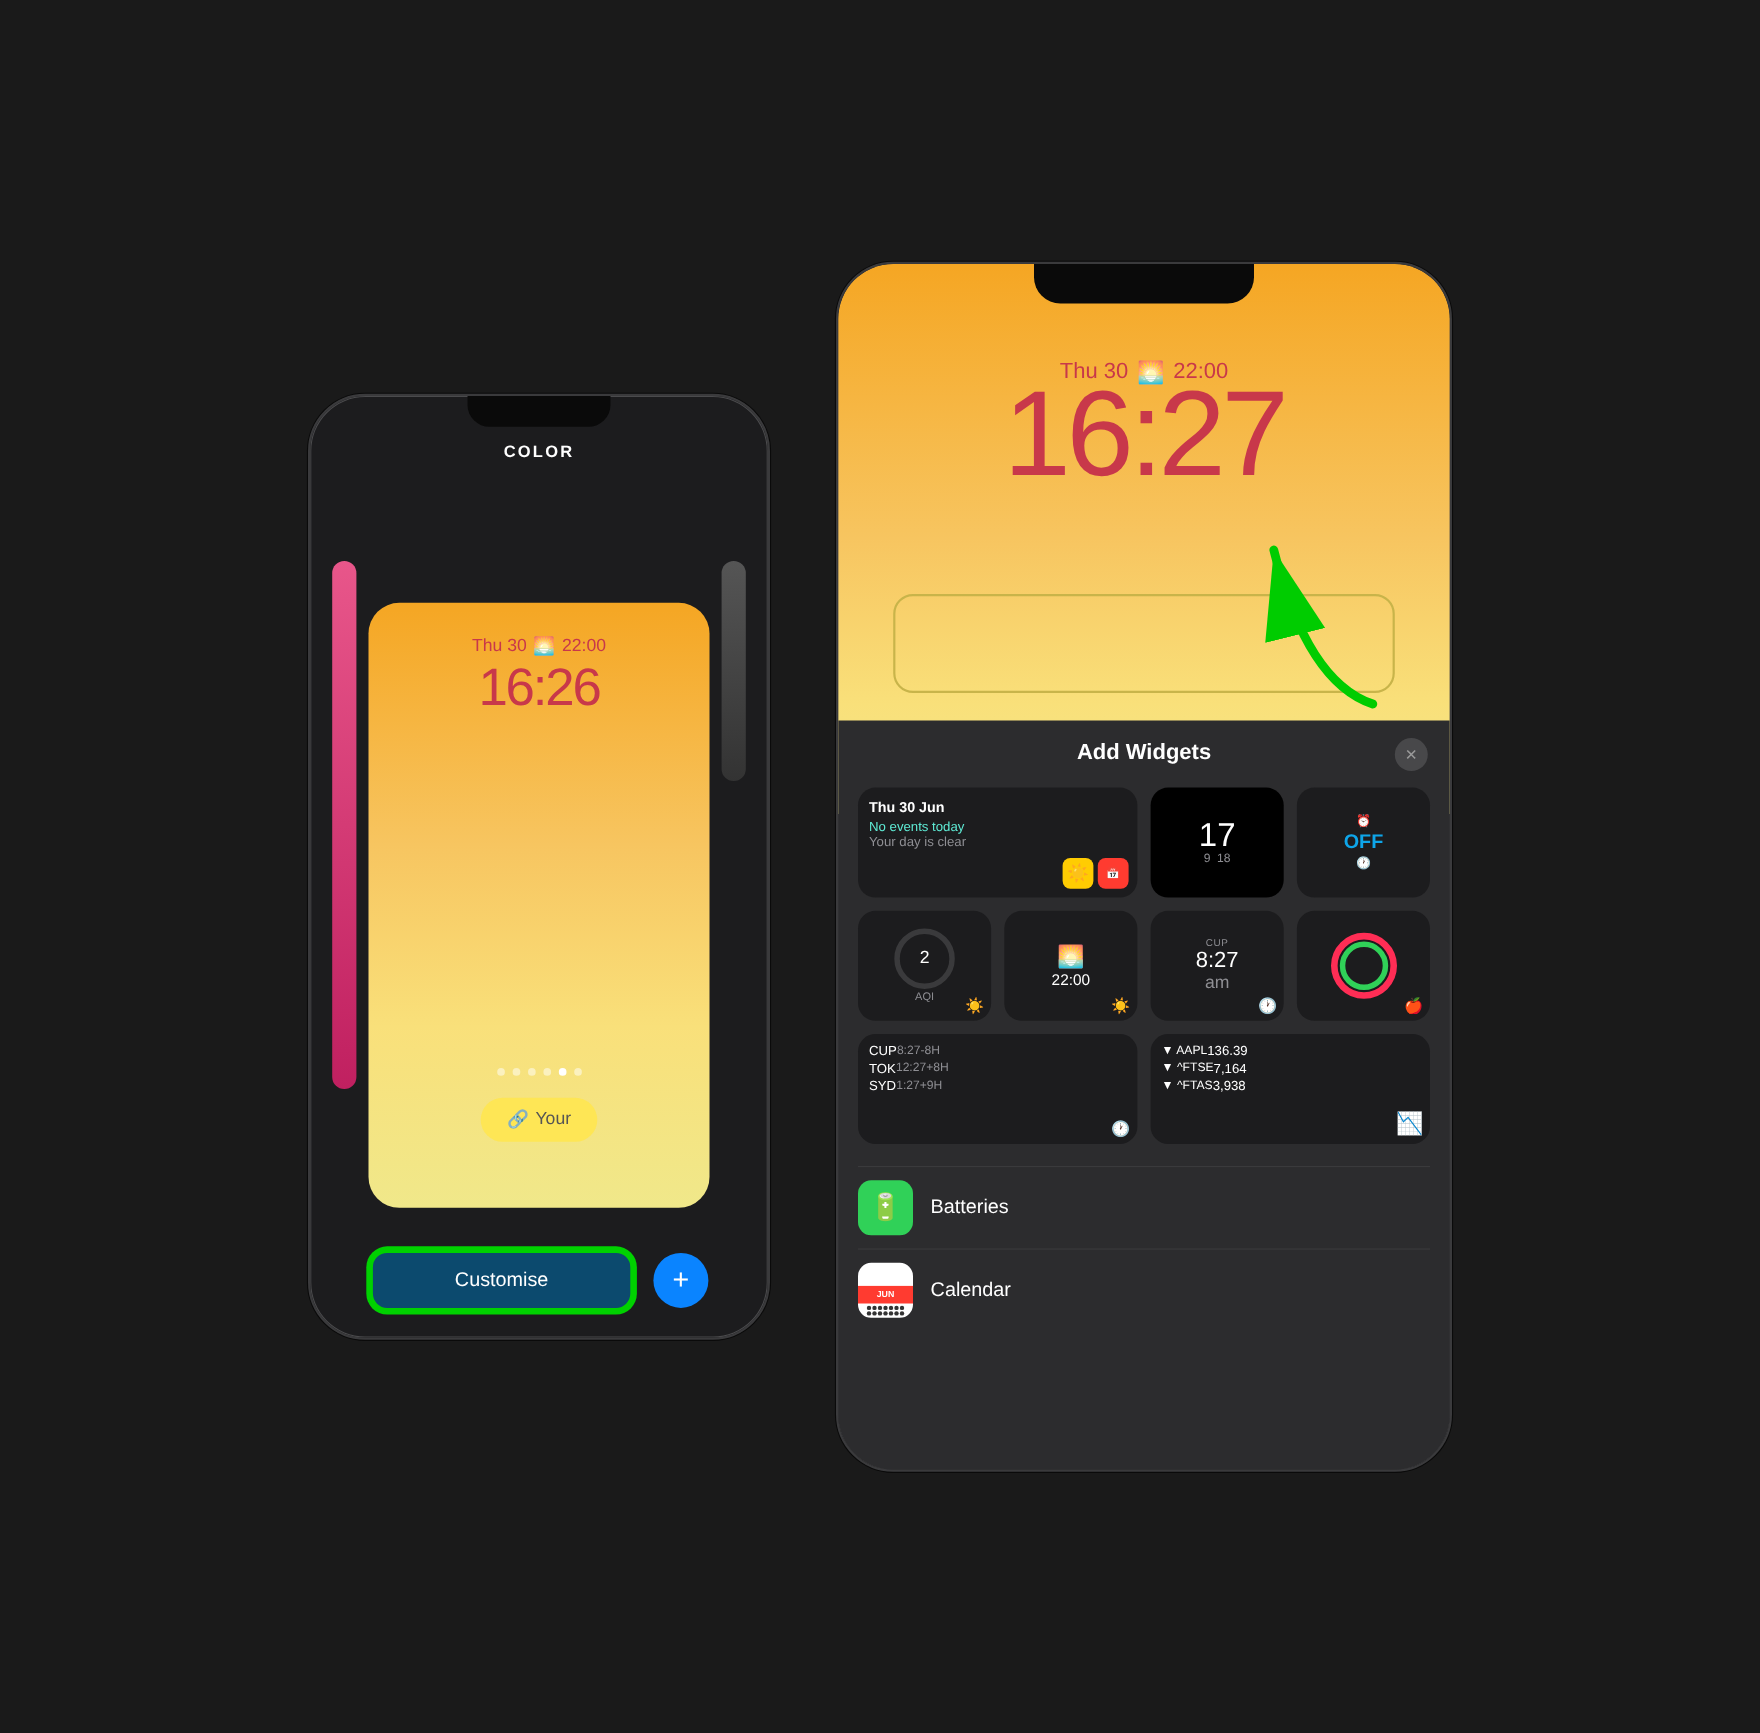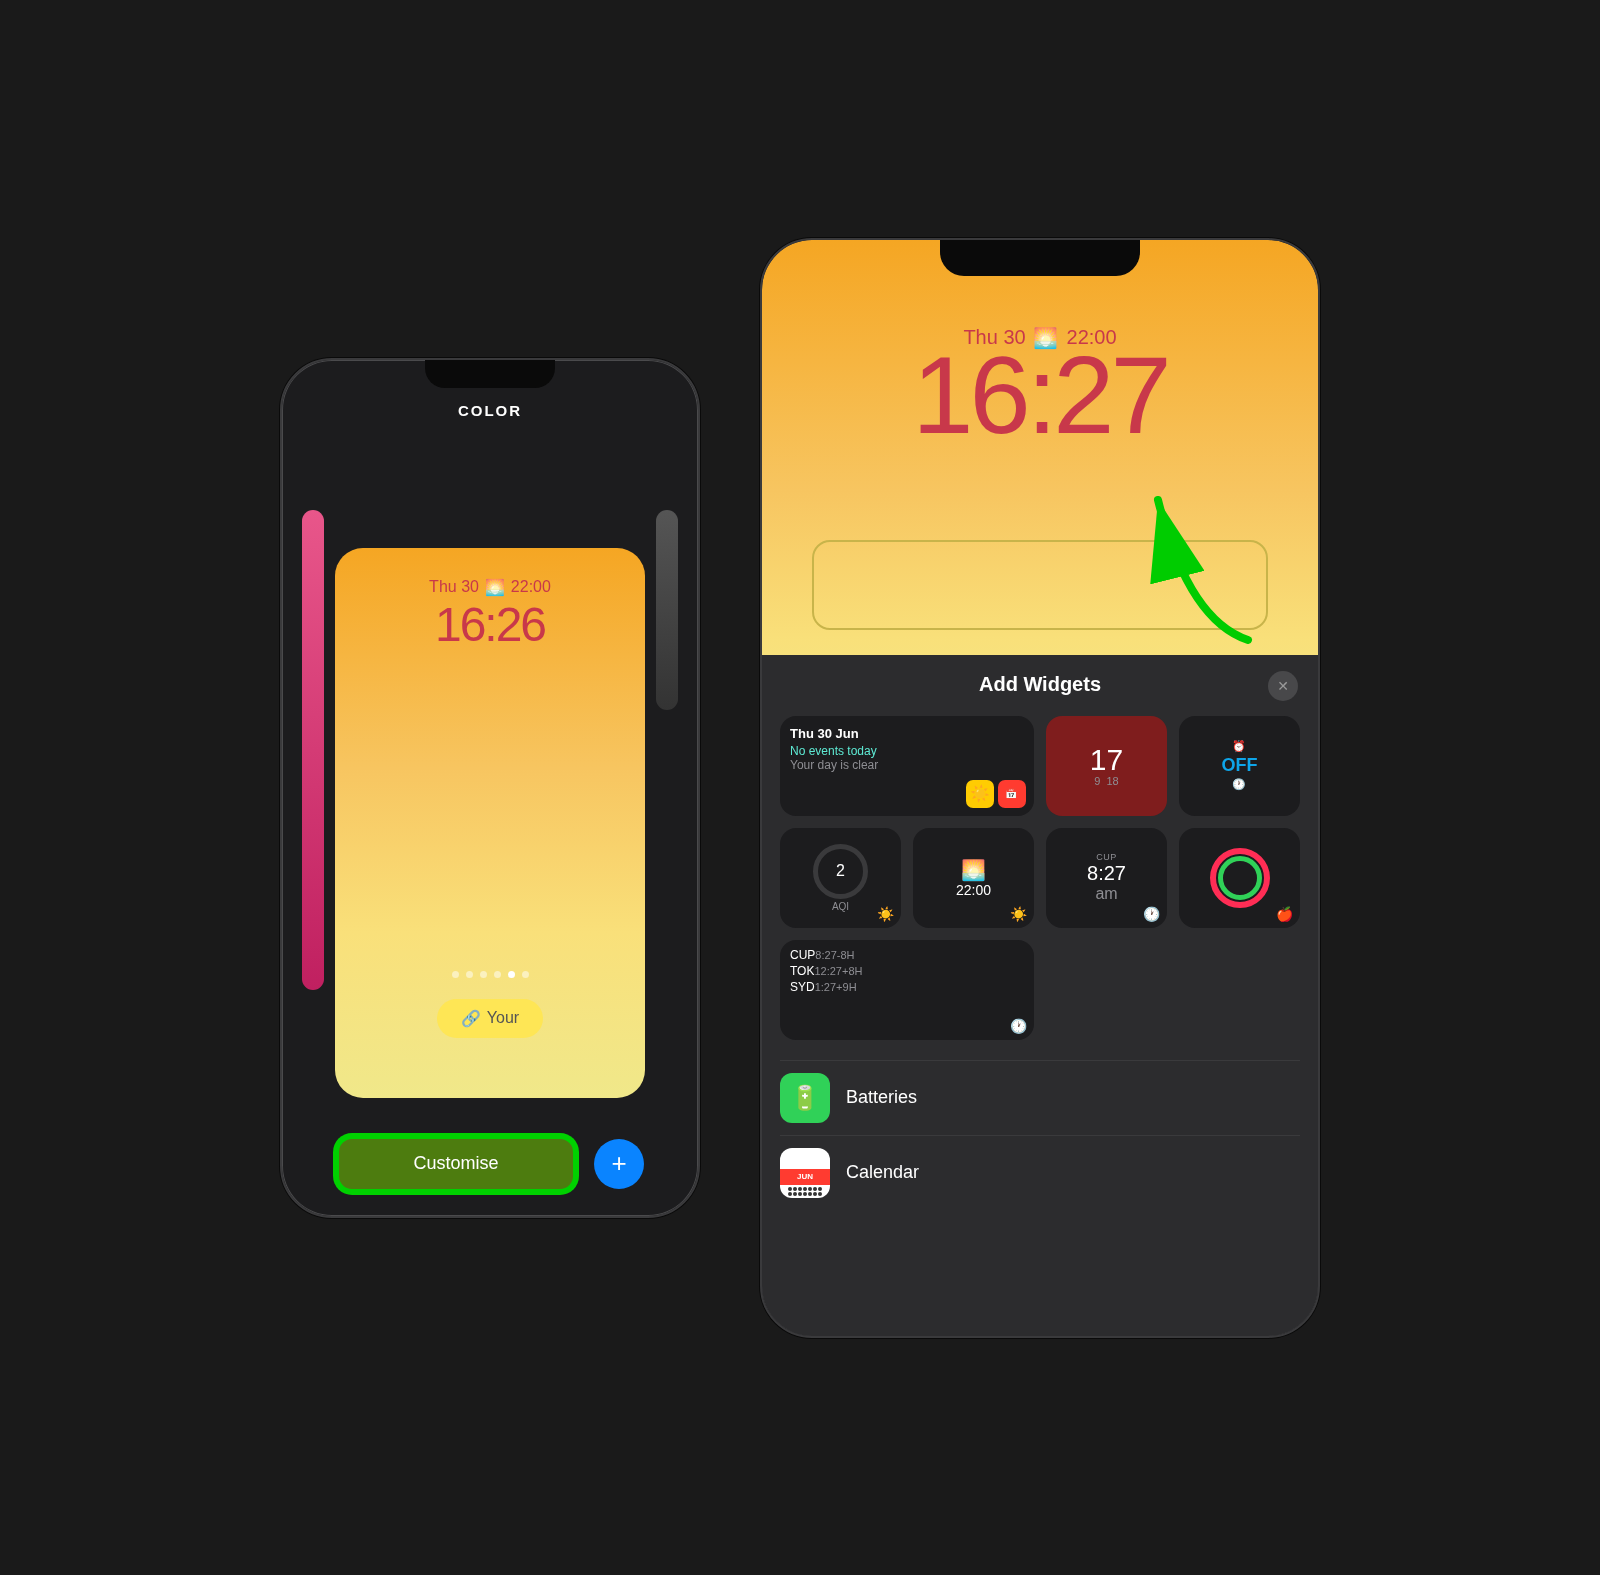--- a/index.html
+++ b/index.html
@@ -185,21 +185,21 @@
       left: 0; right: 0;
       display: flex;
       align-items: center;
       justify-content: center;
       gap: 18px;
     }
 
     .customise-btn {
       width: 240px;
       height: 56px;
-      background: #4d7c0f;
+      background: #0c4a6e;
       border-radius: 16px;
       border: 3px solid #00d100;
       box-shadow: 0 0 0 3px #00d100;
       display: flex;
       align-items: center;
       justify-content: center;
       color: #ffffff;
       font-size: 18px;
       font-weight: 500;
     }
@@ -426,21 +426,21 @@
       background: #ffcc02;
       border-radius: 7px;
       display: flex;
       align-items: center;
       justify-content: center;
       font-size: 16px;
     }
 
     
     .widget-clock {
-      background: #7f1d1d;
+      background: #000000;
       display: flex;
       flex-direction: column;
       align-items: center;
       justify-content: center;
     }
     .clock-number {
       color: white;
       font-size: 30px;
       font-weight: 300;
       line-height: 1;
@@ -808,20 +808,35 @@
           <span class="stock-change">+8H</span>
         </div>
         <div class="stocks-row">
           <span class="stock-name">SYD</span>
           <span class="stock-time">1:27</span>
           <span class="stock-change">+9H</span>
         </div>
         <div style="position:absolute;bottom:6px;right:6px;font-size:14px;">🕐</div>
       </div>
 
+      <div class="widget-cell widget-stocks-right">
+        <div class="stocks-row">
+          <span class="stock-ticker">▼ AAPL</span>
+          <span class="stock-price">136.39</span>
+        </div>
+        <div class="stocks-row">
+          <span class="stock-ticker">▼ ^FTSE</span>
+          <span class="stock-price">7,164</span>
+        </div>
+        <div class="stocks-row">
+          <span class="stock-ticker">▼ ^FTAS</span>
+          <span class="stock-price">3,938</span>
+        </div>
+        <div class="stock-chart">📉</div>
+      </div>
     </div>
 
     <div class="app-list">
       <div class="app-list-item">
         <div class="app-icon-batteries">🔋</div>
         <span class="app-name">Batteries</span>
       </div>
       <div class="app-list-item">
         <div class="app-icon-calendar">
           <div class="cal-app-top">JUN</div>

